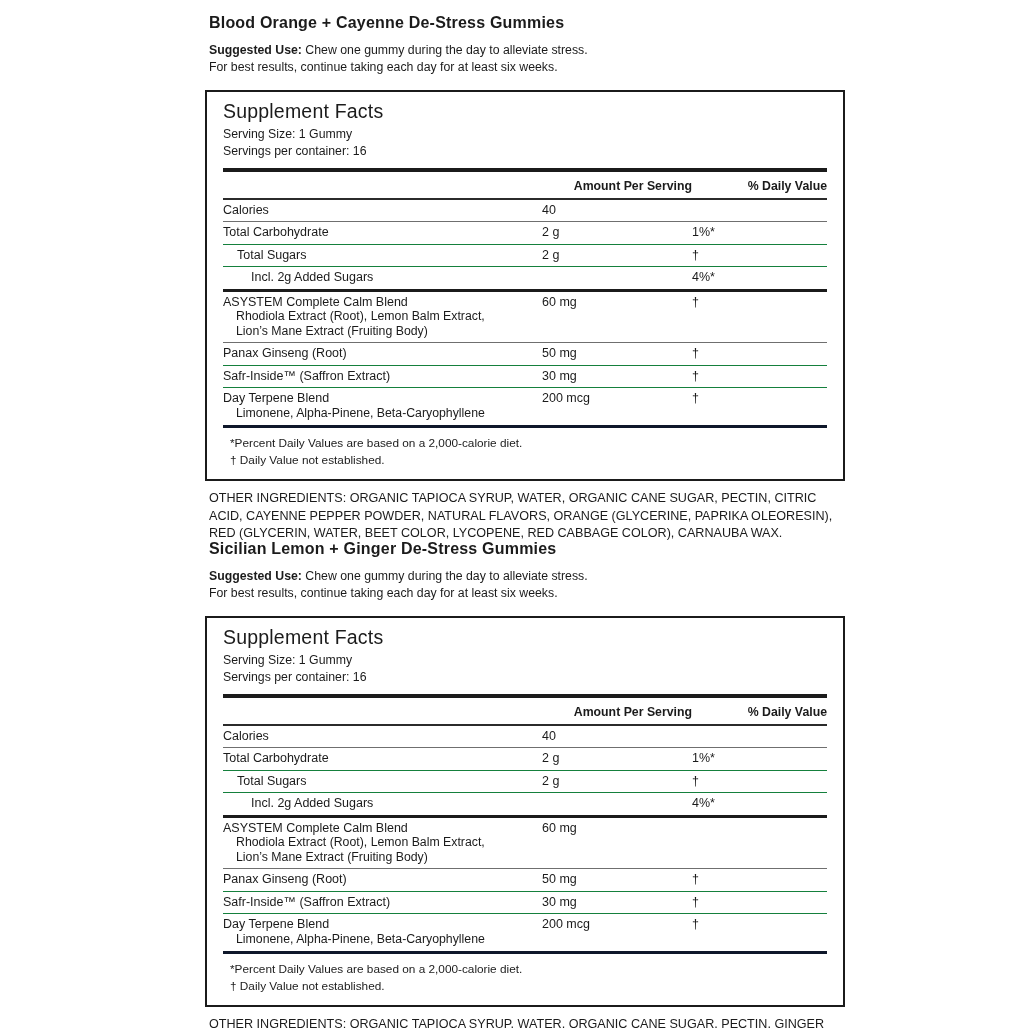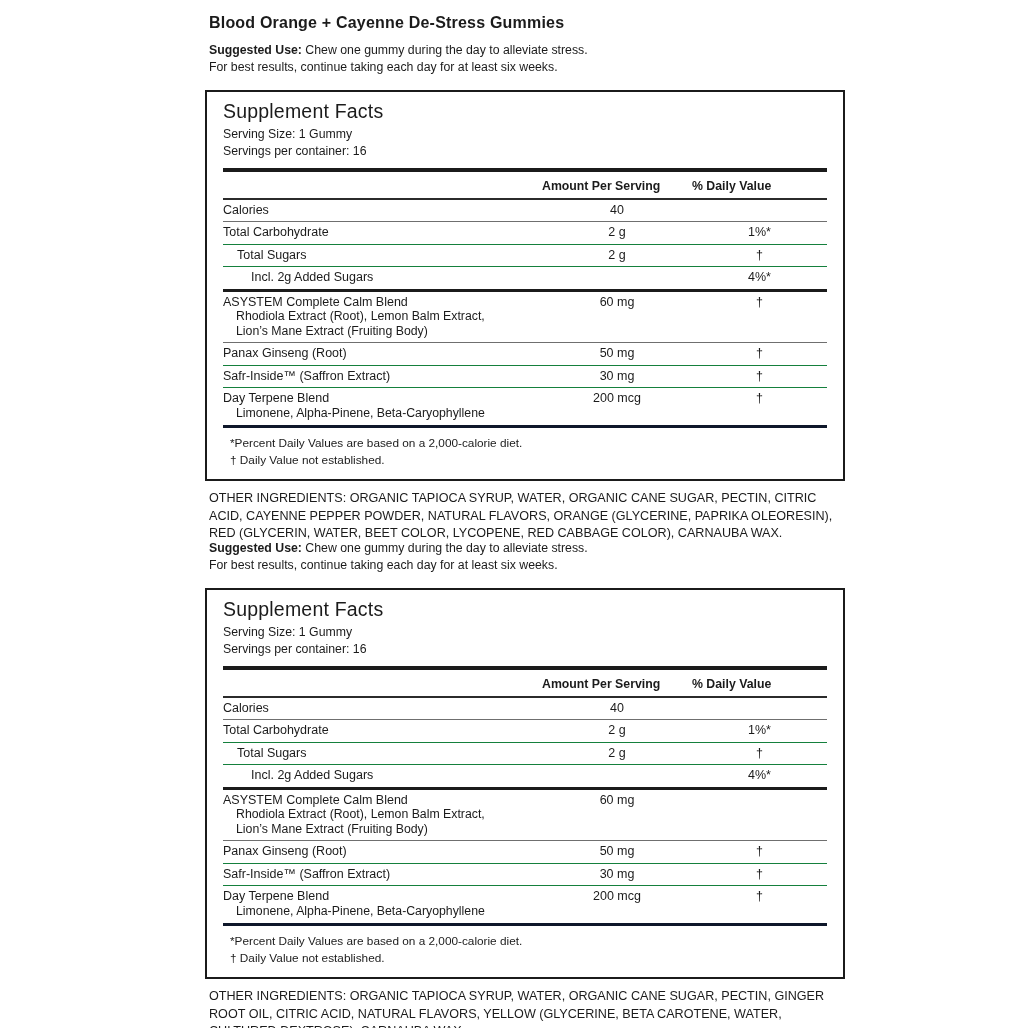--- a/index.html
+++ b/index.html
@@ -23,27 +23,27 @@
   .serving-line { font-size:12.3px; line-height:16.5px; }
   .serving-line.first { margin-top:3px; }
 
   .thickbar { height:3.5px; background:#1b1b1b; margin-top:9px; }
 
   .fhead {
     display:grid; grid-template-columns:1fr 150px 135px;
     font-size:12.3px; font-weight:bold; padding:7px 0 5px 0;
     border-bottom:2px solid #2b2b2b;
   }
-  .fhead .famt, .fhead .fdv { text-align:left; }
+  .fhead .famt, .fhead .fdv { text-align:right; }
 
   .frow {
     display:grid; grid-template-columns:1fr 150px 135px;
     font-size:12.5px; line-height:14.5px; padding:3px 0 4px 0;
   }
-  .frow .famt, .frow .fdv { text-align:center; }
+  .frow .famt, .frow .fdv { text-align:left; }
   .fsub { padding-left:13px; font-size:12.3px; }
   .ind-1 { padding-left:14px; }
   .ind-2 { padding-left:28px; }
   .sep-none { border-top:0; }
   .sep-thin { border-top:1px solid #15803d; }
   .sep-med  { border-top:1px solid #6f6f6f; }
   .sep-thick{ border-top:3px solid #1b1b1b; }
 
   .footnotes { border-top:3px solid #0f172a; margin-top:1px; padding:7px 0 2px 7px;
     font-size:11.8px; line-height:16.5px; }
@@ -135,20 +135,21 @@
       <div class="footnotes">
         <div>*Percent Daily Values are based on a 2,000-calorie diet.</div>
         <div>† Daily Value not established.</div>
       </div>
     </div>
 
     <p class="other-ing"><span class="lbl">OTHER INGREDIENTS:</span><span> ORGANIC TAPIOCA SYRUP, WATER, ORGANIC CANE SUGAR, PECTIN, CITRIC ACID, CAYENNE PEPPER POWDER, NATURAL FLAVORS, ORANGE (GLYCERINE, PAPRIKA OLEORESIN), RED (GLYCERIN, WATER, BEET COLOR, LYCOPENE, RED CABBAGE COLOR), CARNAUBA WAX.</span></p>
   </section>
 
   <section class="panel panel-2">
+    <h1 class="prod-title"><span class="flavor">Sicilian Lemon + Ginger</span><span> De-Stress Gummies</span></h1>
 
     <p class="suggested"><span class="lbl">Suggested Use:</span><span> Chew one gummy during the day to alleviate stress.</span><br><span>For best results, continue taking each day for at least six weeks.</span></p>
 
     <div class="factsbox">
       <div class="facts-heading">Supplement Facts</div>
       <div class="serving-line first">Serving Size: 1 Gummy</div>
       <div class="serving-line">Servings per container: 16</div>
       <div class="thickbar"></div>
       <div class="fhead">
         <div></div>

